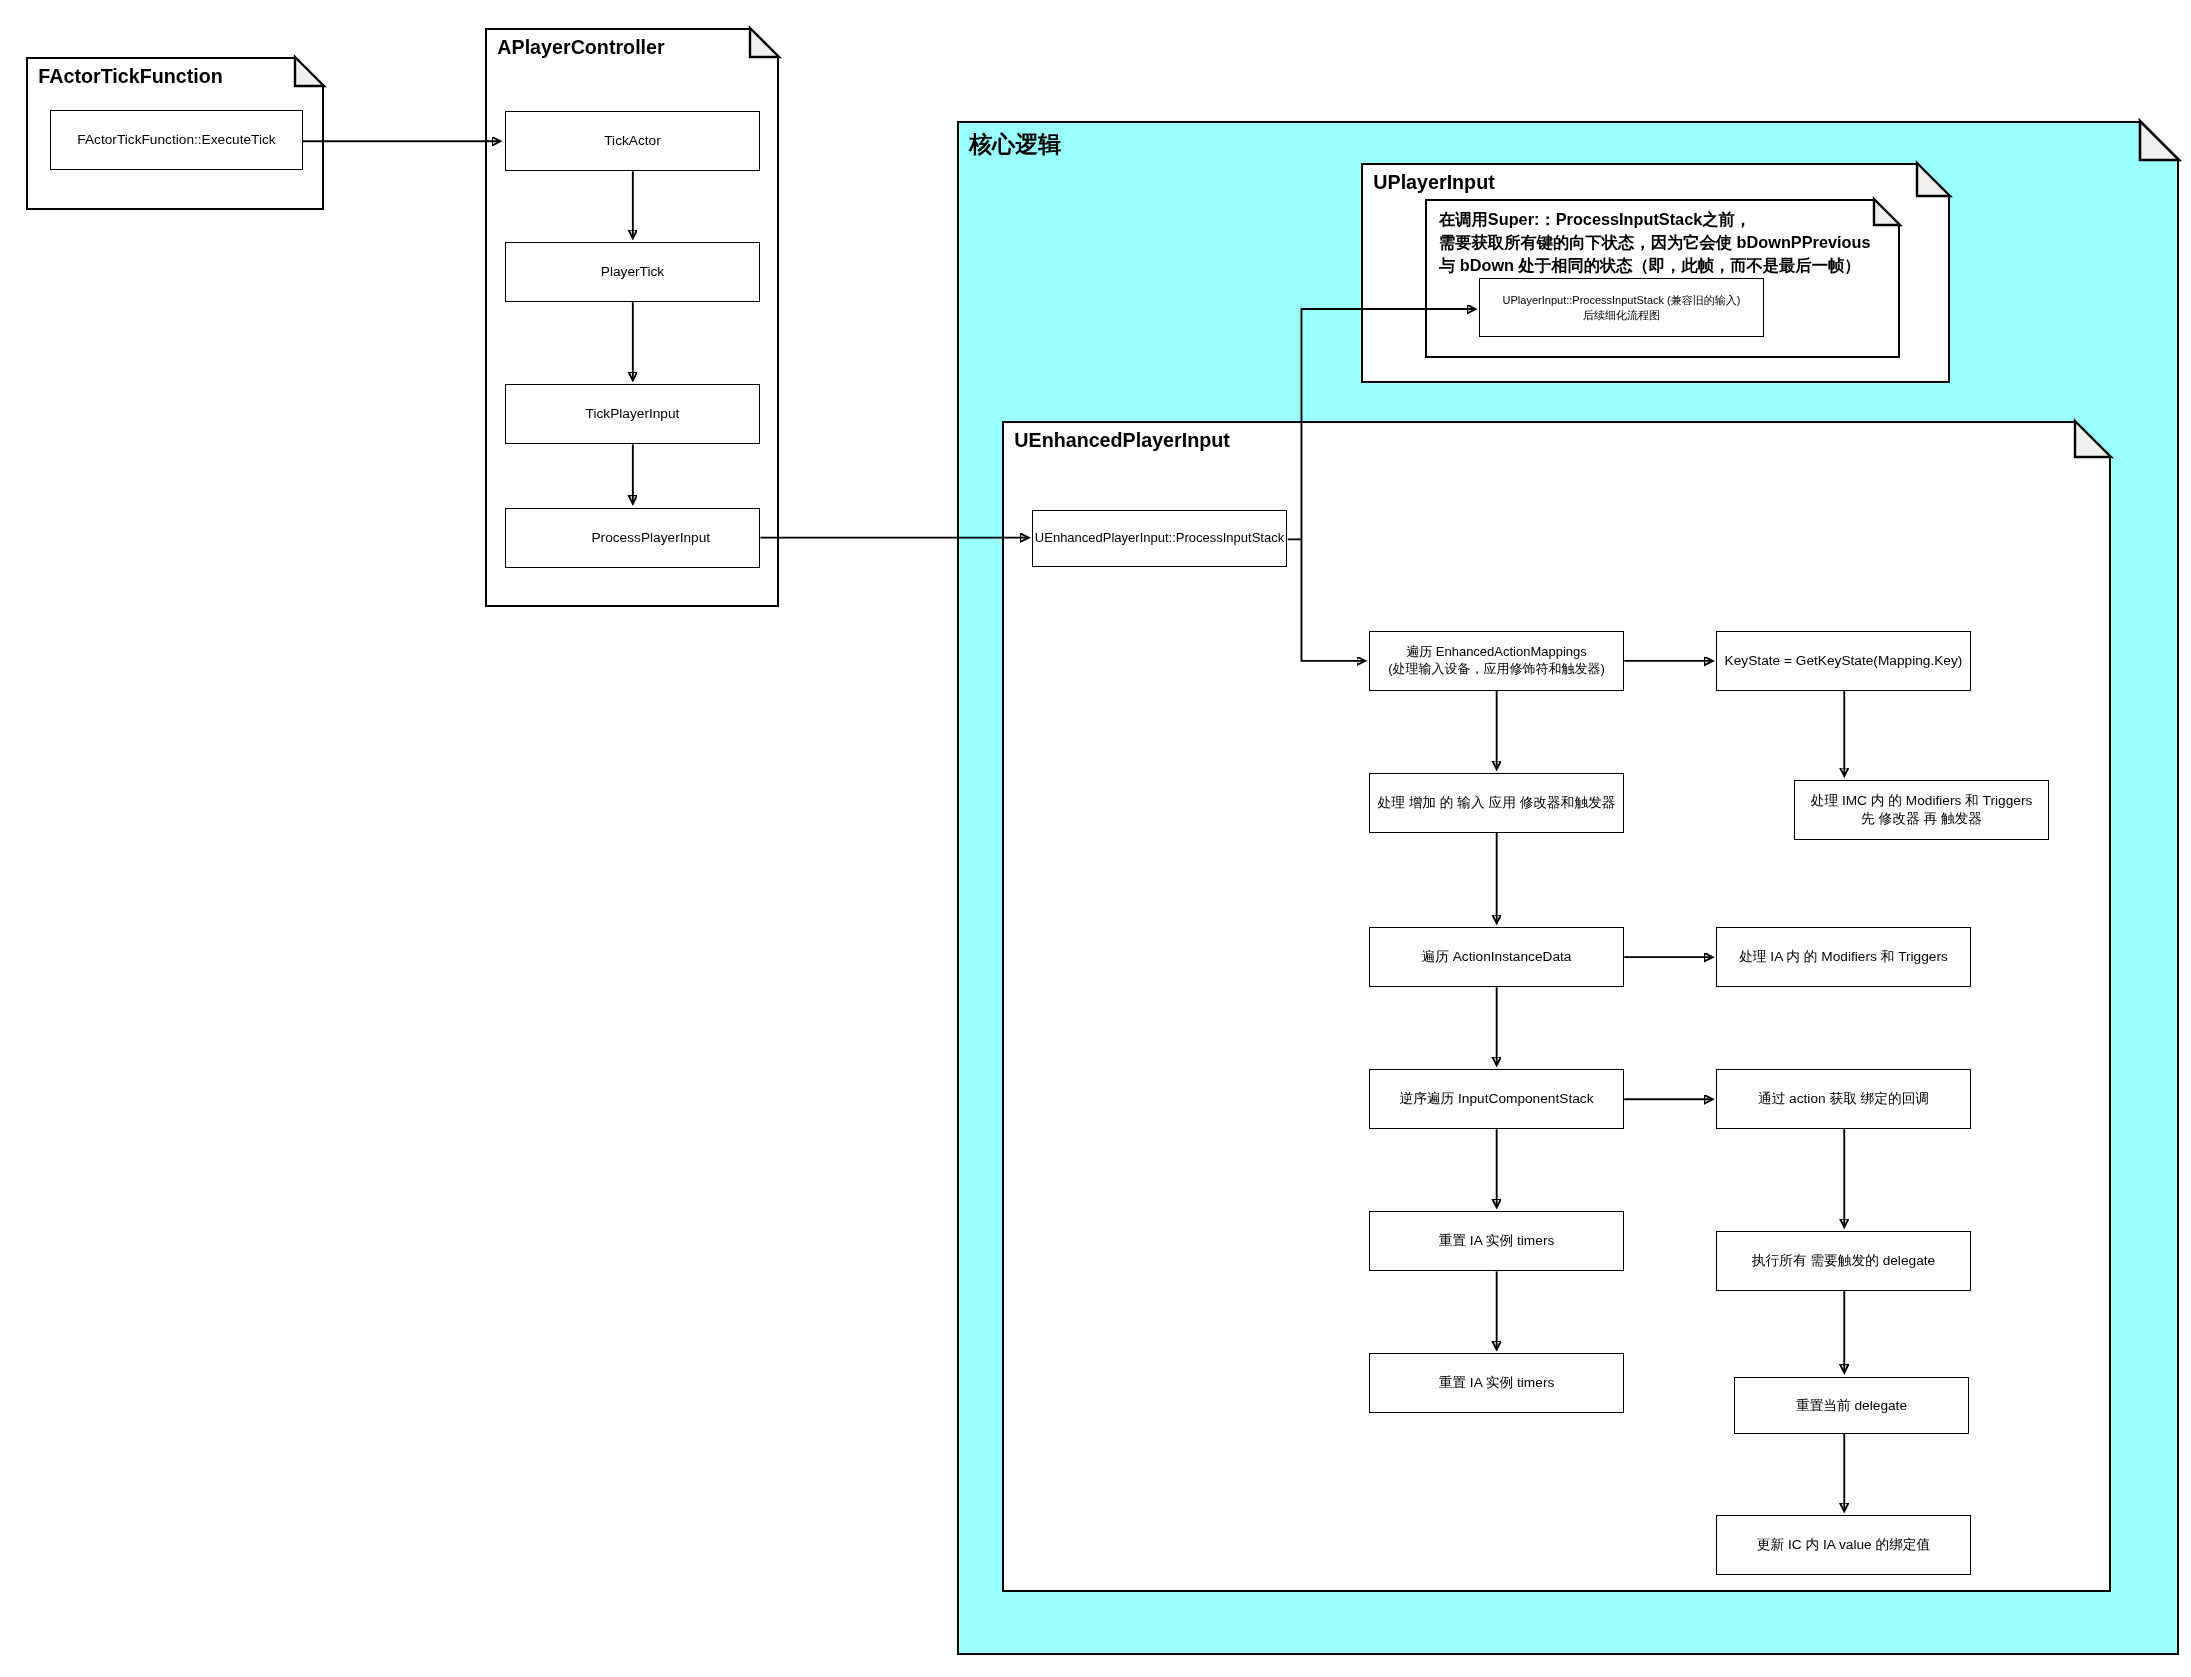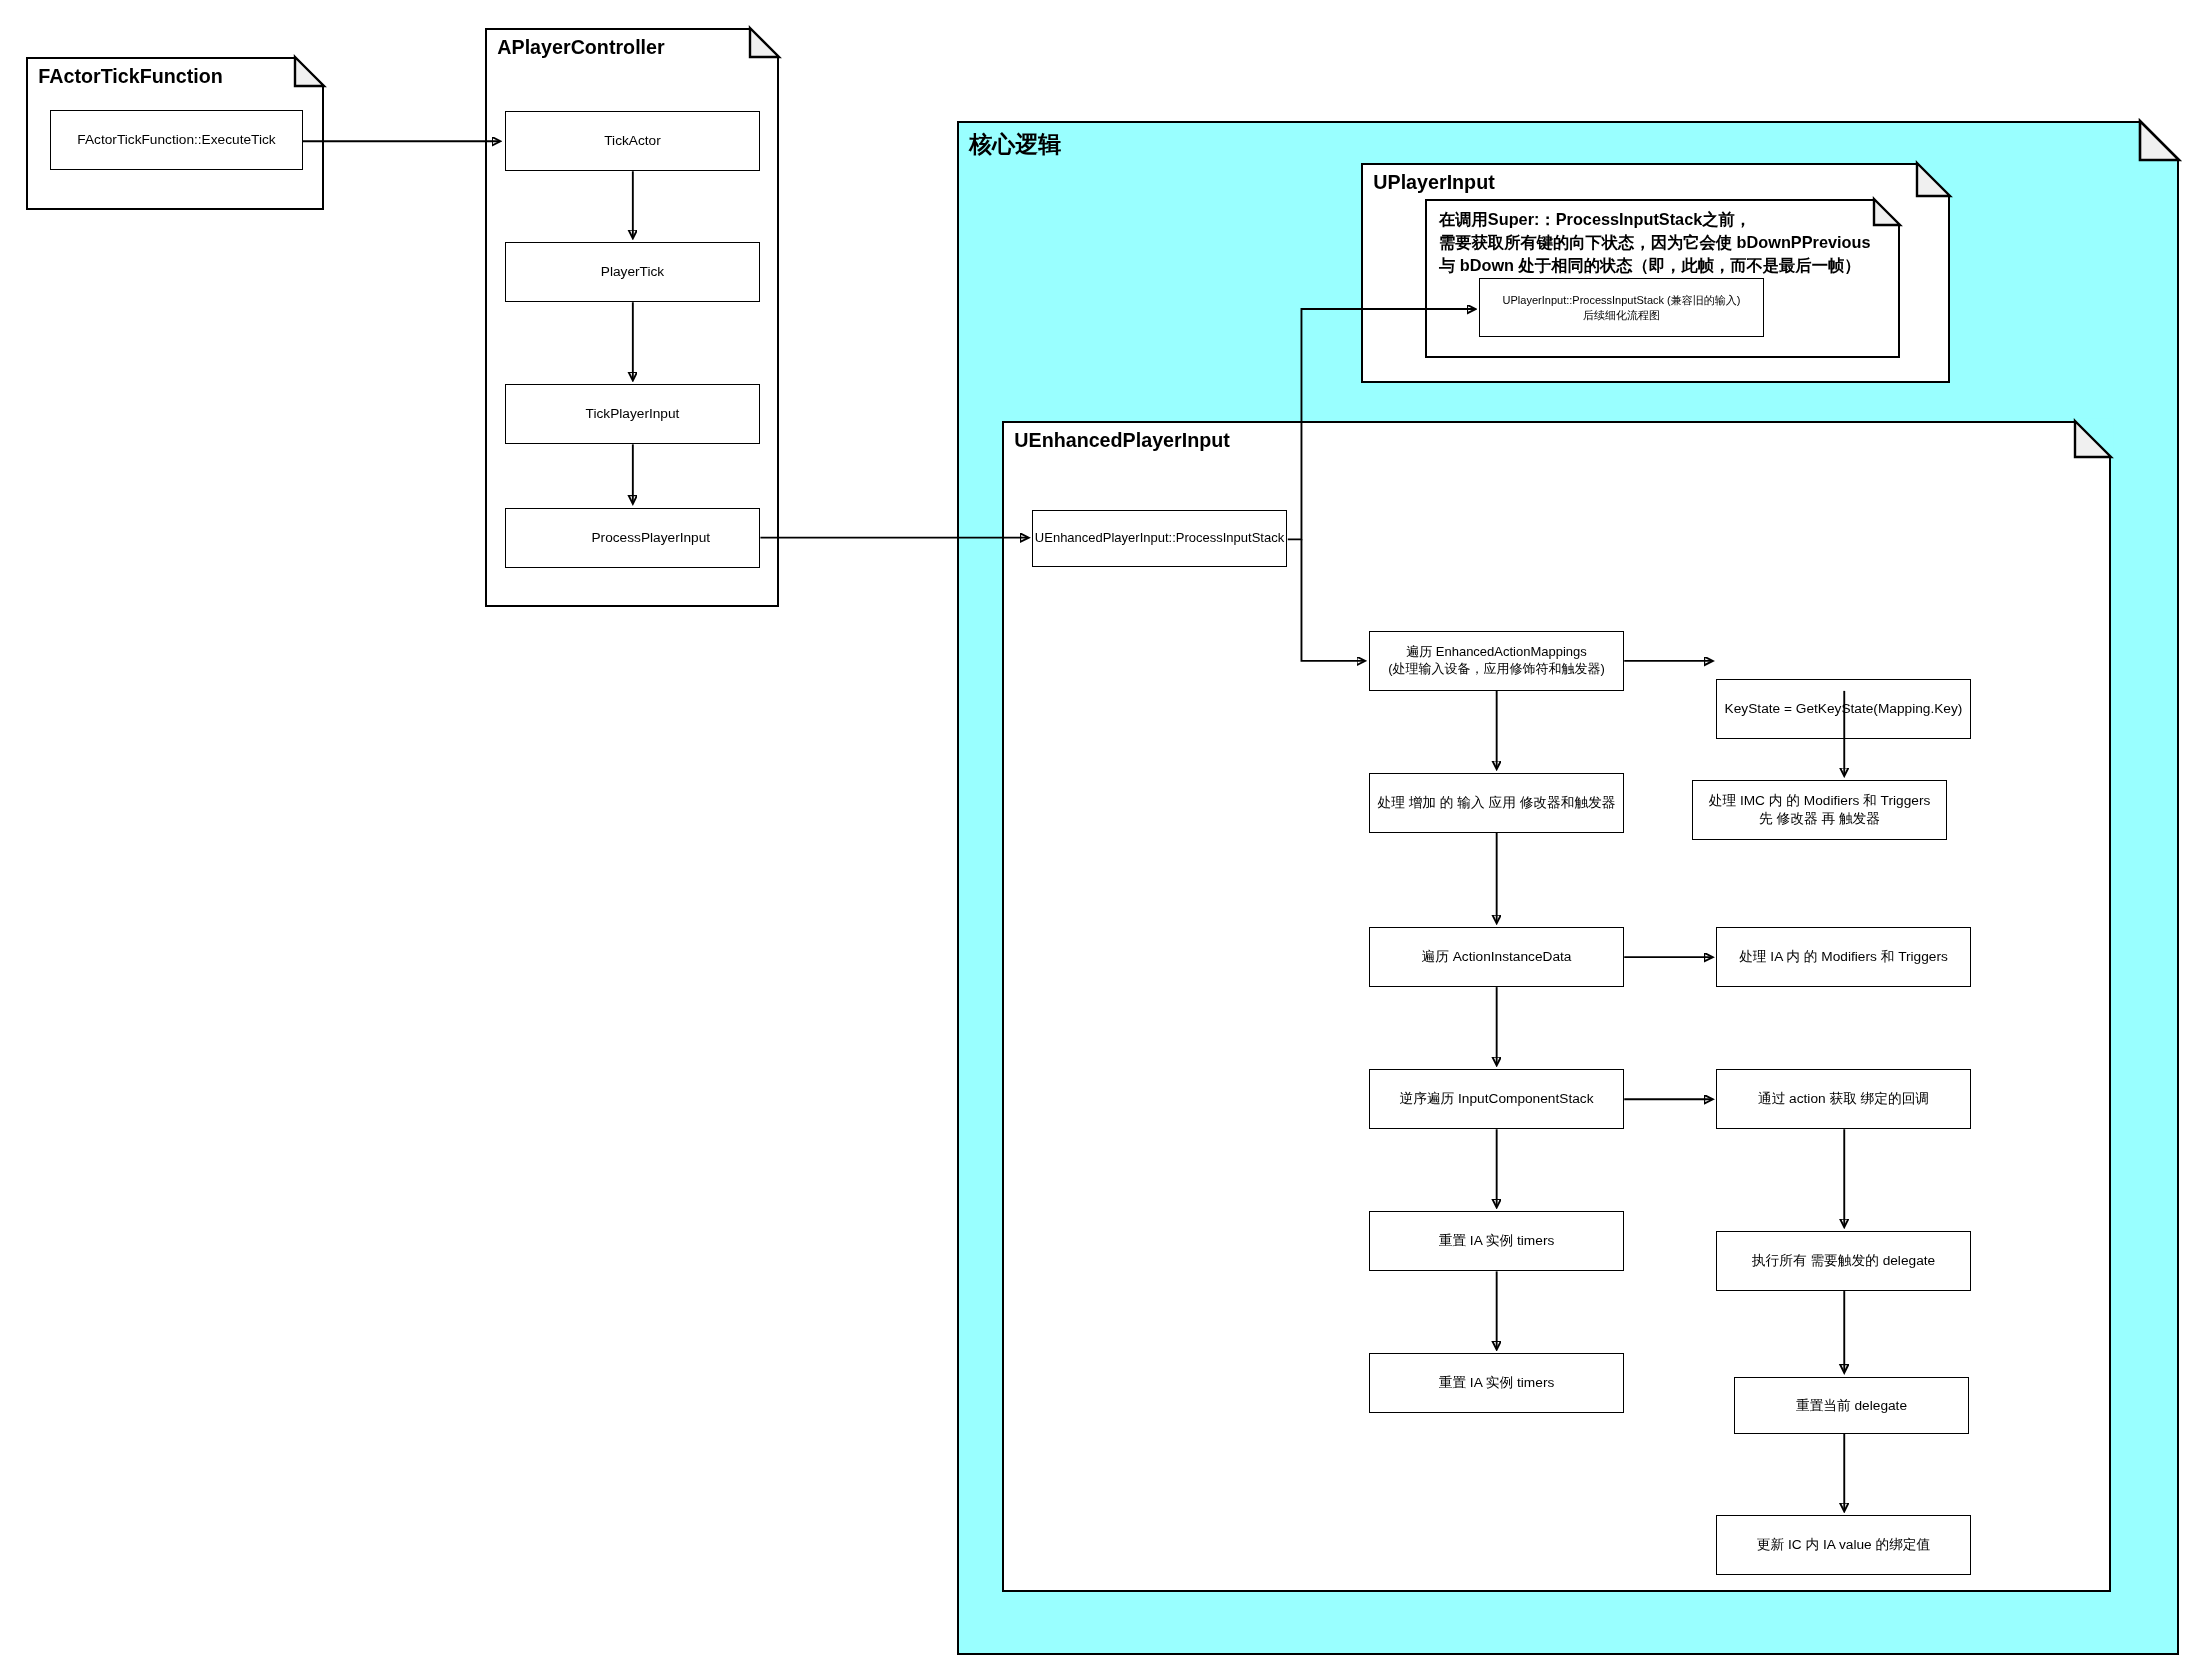--- a/index.html
+++ b/index.html
@@ -112,24 +112,24 @@
   <div class="fbox" style="left:1369px;top:1069px;width:255px;height:60px;">
     <span class="ln">逆序遍历 InputComponentStack</span>
   </div>
   <div class="fbox" style="left:1369px;top:1211px;width:255px;height:60px;">
     <span class="ln">重置 IA 实例 timers</span>
   </div>
   <div class="fbox" style="left:1369px;top:1353px;width:255px;height:60px;">
     <span class="ln">重置 IA 实例 timers</span>
   </div>
 
-  <div class="fbox" style="left:1716px;top:631px;width:255px;height:60px;margin-top:48px;">
+  <div class="fbox" style="left:1716px;top:631px;width:255px;height:60px;">
     <span class="ln">KeyState = GetKeyState(Mapping.Key)</span>
   </div>
-  <div class="fbox" style="left:1692px;top:780px;width:255px;height:60px;">
+  <div class="fbox" style="left:1794px;top:780px;width:255px;height:60px;">
     <span class="ln">处理 IMC 内 的 Modifiers 和 Triggers</span>
     <span class="ln">先 修改器 再 触发器</span>
   </div>
   <div class="fbox" style="left:1716px;top:927px;width:255px;height:60px;">
     <span class="ln">处理 IA 内 的 Modifiers 和 Triggers</span>
   </div>
   <div class="fbox" style="left:1716px;top:1069px;width:255px;height:60px;">
     <span class="ln">通过 action 获取 绑定的回调</span>
   </div>
   <div class="fbox" style="left:1716px;top:1231px;width:255px;height:60px;">

